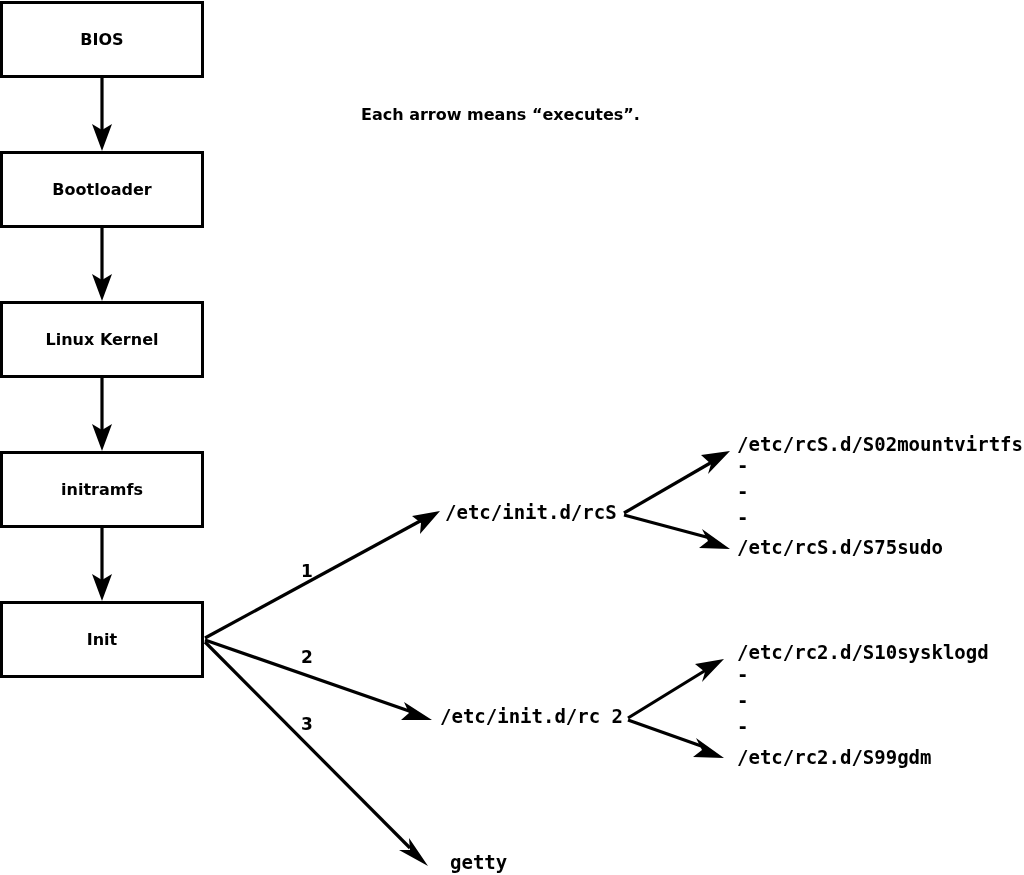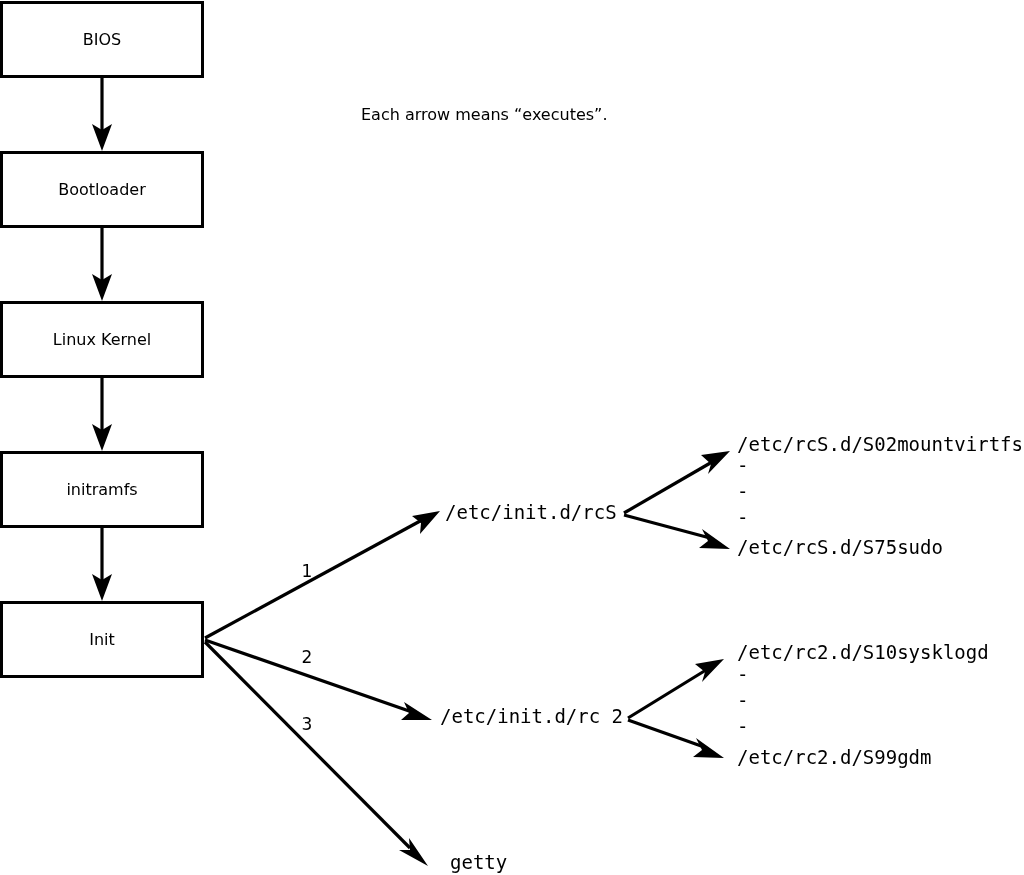--- a/index.html
+++ b/index.html
@@ -11,20 +11,21 @@
   body {
     width: 1024px;
     height: 875px;
     overflow: hidden;
     font-family: "Liberation Sans", sans-serif;
   }
   #diagram-root {
     position: relative;
     width: 948px;
     height: 875px;
+    font-weight: bold;
   }
   svg#boot-diagram {
     display: block;
     width: 1024px;
     height: 875px;
   }
   .box-rect {
     fill: #ffffff;
     stroke: #000000;
     stroke-width: 3;

